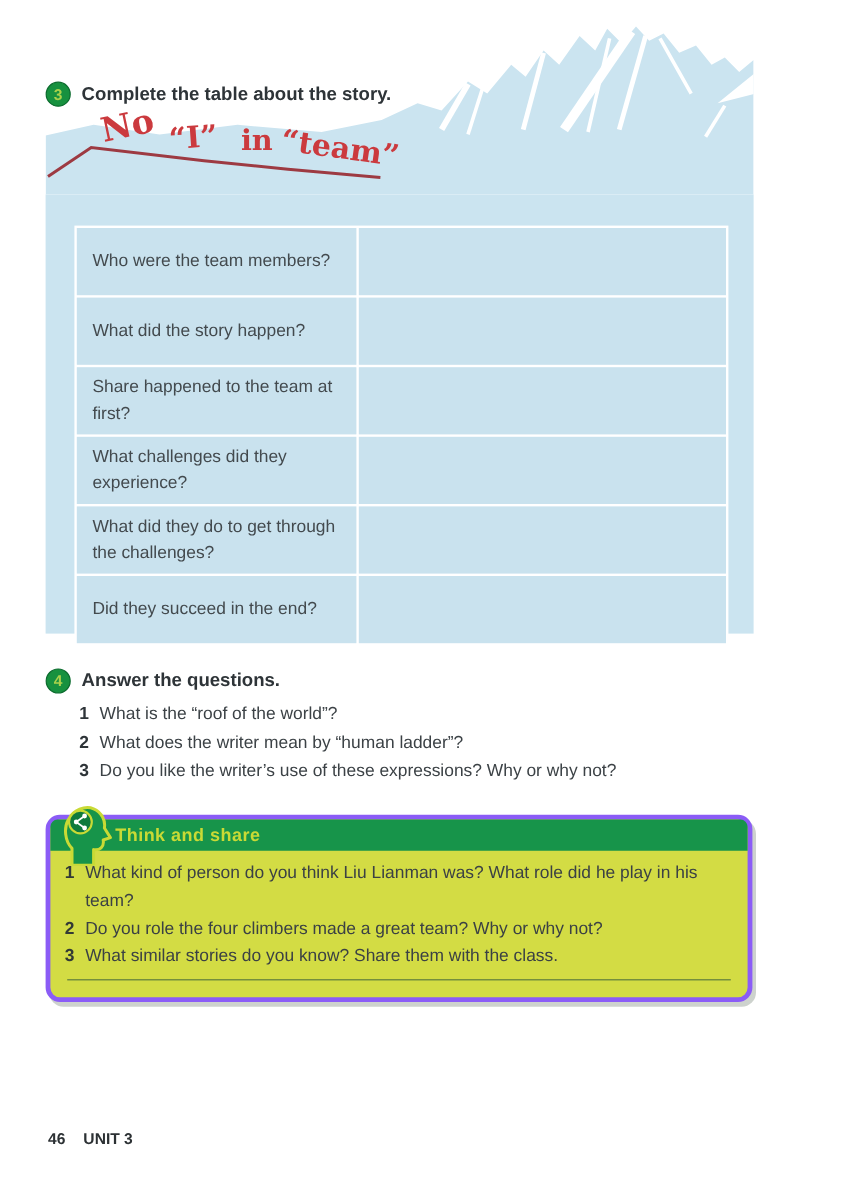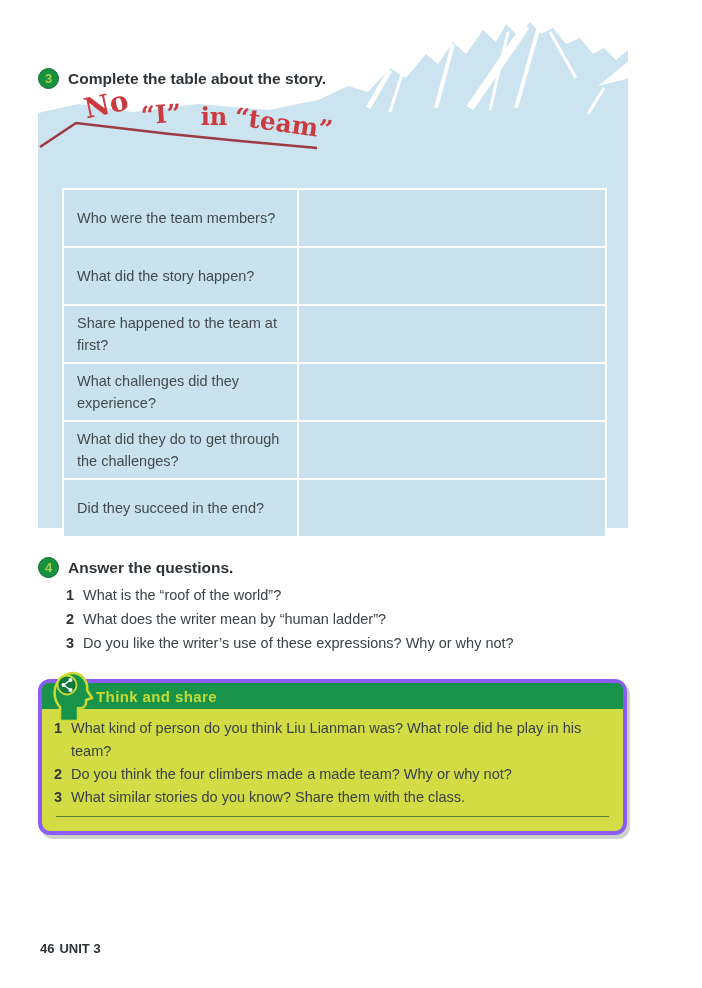--- a/index.html
+++ b/index.html
@@ -53,21 +53,21 @@
   .think-body{padding:8px 12px 9px;}
   .think-item{display:flex;gap:7px;font-size:14.5px;line-height:23px;color:#3b4144;}
   .think-item .num{font-weight:bold;color:#333a36;min-width:10px;}
   .think-item .txt{max-width:520px;}
   .think-divider{border:none;border-top:1px solid #5e7d3c;margin:7px 2px 5px;}
   .learning{font-size:14px;line-height:21px;color:#3b4144;}
   .learning .label{color:#0f9d4e;font-weight:bold;}
   .learning .scope{color:#0f9d4e;margin:0 10px 0 5px;}
   .head-icon{position:absolute;top:-14px;left:8px;}
   
-  .footer{position:absolute;left:40px;top:941px;display:flex;gap:5px;
+  .footer{position:absolute;left:40px;top:941px;display:flex;gap:15px;
     font-size:13px;font-weight:bold;color:#2c3134;}
 </style>
 </head>
 <body>
 
 <svg class="panel-art" viewBox="0 0 590 142" xmlns="http://www.w3.org/2000/svg">
   <polygon fill="#cbe4f0" points="0,93 40,84 95,92 160,84 230,90 280,80 310,66 330,72 352,48 368,58 388,34 400,44 415,22 428,34 445,10 458,22 468,4 480,16 492,2 503,14 515,8 528,24 542,18 555,34 566,28 578,40 590,30 590,142 0,142"></polygon>
   <g stroke="#ffffff">
     <line x1="488" y1="6" x2="432" y2="88" stroke-width="8"></line>
     <line x1="500" y1="10" x2="478" y2="88" stroke-width="4"></line>
@@ -150,21 +150,21 @@
   <div class="think-header">
     <span class="think-title">Think and share</span>
   </div>
   <div class="think-body">
     <div class="think-item">
       <span class="num">1</span>
       <span class="txt">What kind of person do you think Liu Lianman was? What role did he play in his team?</span>
     </div>
     <div class="think-item">
       <span class="num">2</span>
-      <span class="txt">Do you think the four climbers made a made team? Why or why not?</span>
+      <span class="txt">Do you role the four climbers made a great team? Why or why not?</span>
     </div>
     <div class="think-item">
       <span class="num">3</span>
       <span class="txt">What similar stories do you know? Share them with the class.</span>
     </div>
     <hr class="think-divider">
   </div>
 </div>
 
 <div class="footer">

